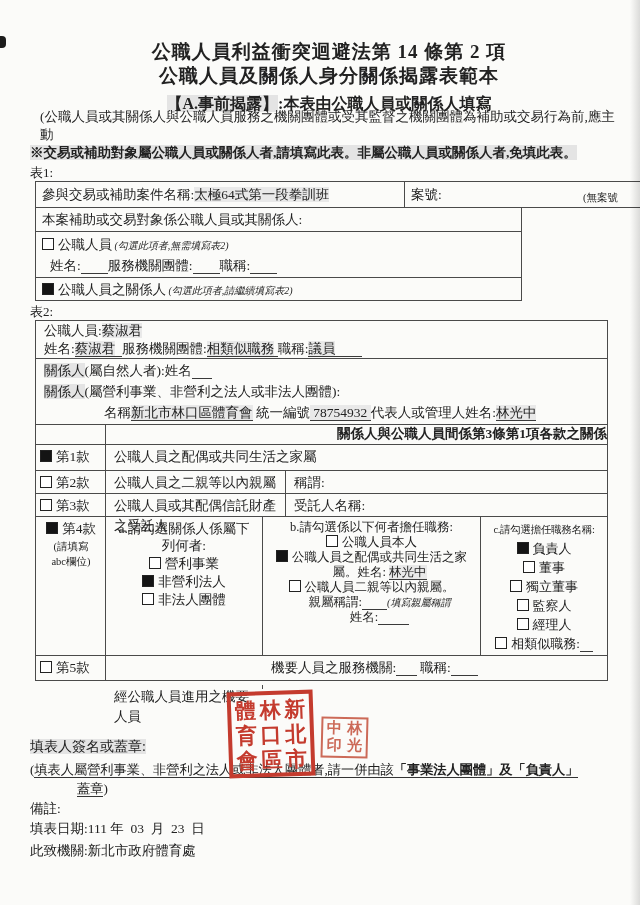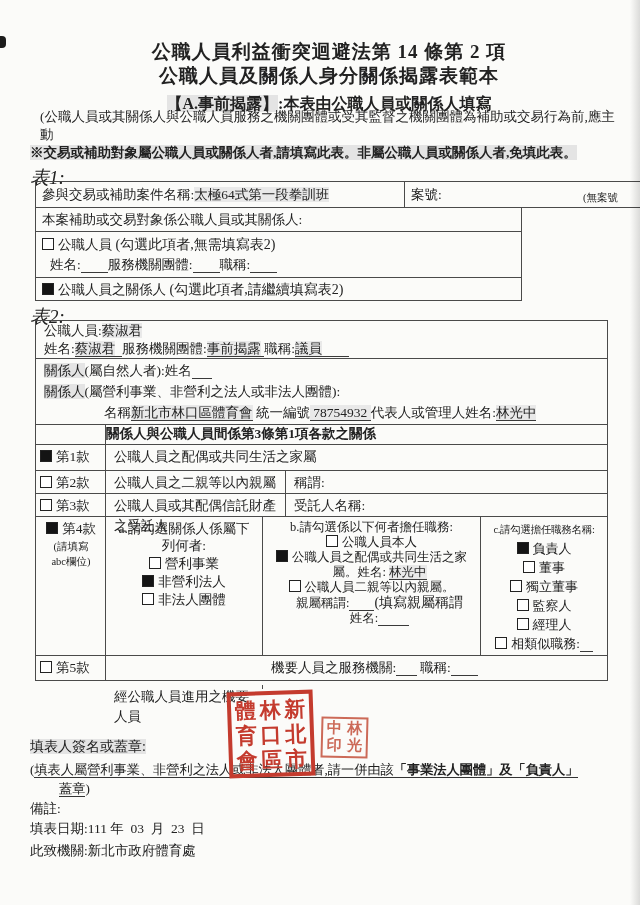--- a/index.html
+++ b/index.html
@@ -24,27 +24,27 @@
   
   .sg-p{}
   .sg-b{font-weight:700;}
   .sg-hb{font-weight:700;background:#e4e4e4;}
   .sg-h{background:#e4e4e4;}
   .sg-f{background:#e9e9e9;}
   .sg-fu{background:#e9e9e9;border-bottom:1px solid #3a3a3a;}
   .sg-u{white-space:pre;border-bottom:1px solid #3a3a3a;}
   .sg-pu{border-bottom:1px solid #333;}
   .sg-bu{font-weight:700;border-bottom:1px solid #333;}
-  .sg-s{font-size:14px;}
+  .sg-s{font-size:10px;font-style:italic;}
   .sg-ps{font-size:10.5px;letter-spacing:-0.3px;}
   .cb{display:inline-block;width:12px;height:12px;border:1.5px solid #222;
       vertical-align:-1px;margin-right:4px;background:#fff;box-sizing:border-box;}
   .cb.c1{background:#141414;}
   
-  .tlabel{font-size:19px;font-style:italic;}
+  .tlabel{font-size:13px;}
   
   .t1{top:181px;left:35px;width:605px;}
   .t1r1{display:flex;border:1px solid #4a4a4a;border-right:none;height:27px;box-sizing:border-box;}
   .t1c1{width:369px;border-right:1px solid #4a4a4a;padding:3px 6px;box-sizing:border-box;white-space:nowrap;}
   .t1c2{flex:1;padding:3px 6px;position:relative;box-sizing:border-box;}
   .caseno-note{position:absolute;left:178px;top:8px;font-size:10.5px;white-space:nowrap;}
   .t1rest{width:487px;border:1px solid #4a4a4a;border-top:none;box-sizing:border-box;}
   .t1r2{padding:2px 6px;height:23px;box-sizing:border-box;}
   .t1r3{border-top:1px solid #4a4a4a;padding:3px 6px;height:46px;box-sizing:border-box;line-height:20px;}
   .t1r3b{padding-left:8px;}
@@ -52,39 +52,39 @@
   
   .t2{top:320px;left:35px;width:573px;border:1px solid #4a4a4a;box-sizing:border-box;background:transparent;}
   .row{box-sizing:border-box;border-bottom:1px solid #4a4a4a;}
   .row:last-child{border-bottom:none;}
   .rA{padding:1px 8px;height:38px;line-height:18px;}
   .rB{padding:1px 8px;height:66px;line-height:21px;}
   .rB-ind{padding-left:60px;}
   .frow{display:flex;}
   .lab{width:70px;border-right:1px solid #4a4a4a;padding:2px 3px 2px 4px;box-sizing:border-box;}
   .hrow{height:20px;}
-  .hcell{flex:1;text-align:left;font-weight:700;font-size:13.5px;line-height:17px;}
+  .hcell{flex:1;text-align:right;font-weight:700;font-size:13.5px;line-height:17px;}
   .c-full{flex:1;padding:2px 8px;box-sizing:border-box;}
   .c-split1{width:180px;border-right:1px solid #4a4a4a;padding:2px 8px;box-sizing:border-box;}
   .c-split1b{width:157px;border-right:1px solid #4a4a4a;padding:2px 8px;box-sizing:border-box;margin-top:29px;}
   .c-rest{flex:1;padding:2px 8px;box-sizing:border-box;}
   .k1{height:26px;} .k2{height:23px;} .k3{height:23px;} .k5{height:24px;} .k6{height:23px;}
   .k4{height:139px;text-align:center;}
   .k4a{width:157px;border-right:1px solid #4a4a4a;padding:3px 6px;box-sizing:border-box;line-height:17px;}
   .k4b{width:218px;border-right:1px solid #4a4a4a;padding:3px 6px;box-sizing:border-box;
        font-size:12.5px;line-height:15px;}
   .k4c{flex:1;padding:3px 5px;box-sizing:border-box;line-height:18px;font-size:13px;}
   .k4a .item,.k4c .item{margin-top:1px;}
   .hang{padding-left:16px;text-indent:-16px;}
   .sub{padding-left:16px;}
   .k4lab-s{font-size:10.5px;line-height:15px;}
   
   .sign{top:737px;left:30px;font-size:14px;}
   .paren1{top:760px;left:30px;width:600px;font-size:13.2px;}
-  .paren2{top:779px;left:59px;font-size:13.2px;text-align:center;}
+  .paren2{top:779px;left:77px;font-size:13.2px;text-align:center;}
   .remark{top:799px;left:30px;}
   .fdate{top:819px;left:30px;white-space:pre;}
   .recip{top:841px;left:30px;}
   
   .seal{display:flex;flex-direction:row-reverse;justify-content:space-around;
         align-items:flex-start;z-index:5;pointer-events:none;}
   .seal-org{left:228px;top:691px;width:86px;height:86px;border:4px solid rgba(196,59,46,0.82);
         padding:3px 2px;box-sizing:border-box;color:rgba(196,59,46,0.85);
         font-weight:700;font-size:21px;transform:rotate(-2deg);}
   .seal-col{width:1em;word-break:break-all;line-height:1.2;text-align:center;}
@@ -129,21 +129,21 @@
     </div>
     <div class="t1r4"><span class="cb c1"></span><span class="sg-p">公職人員之關係人</span><span class="sg-s"> (勾選此項者,請繼續填寫表2)</span></div>
   </div>
 </div>
 
 <div class="abs tlabel" style="top:303px;left:30px;">表2:</div>
 
 <div class="abs t2">
   <div class="row rA">
     <div><span class="sg-p">公職人員:</span><span class="sg-f">蔡淑君</span></div>
-    <div><span class="sg-p">姓名:</span><span class="sg-fu">蔡淑君</span><span class="sg-u">  </span><span class="sg-p">服務機關團體:</span><span class="sg-fu">事前揭露</span><span class="sg-u"> </span><span class="sg-p">職稱:</span><span class="sg-fu">議員</span><span class="sg-u">        </span></div>
+    <div><span class="sg-p">姓名:</span><span class="sg-fu">蔡淑君</span><span class="sg-u">  </span><span class="sg-p">服務機關團體:</span><span class="sg-fu">相類似職務</span><span class="sg-u"> </span><span class="sg-p">職稱:</span><span class="sg-fu">議員</span><span class="sg-u">        </span></div>
   </div>
   <div class="row rB">
     <div><span class="sg-h">關係人</span><span class="sg-p">(屬自然人者):姓名</span><span class="sg-u">      </span></div>
     <div><span class="sg-h">關係人</span><span class="sg-p">(屬營利事業、非營利之法人或非法人團體):</span></div>
     <div class="rB-ind"><span class="sg-p">名稱</span><span class="sg-fu">新北市林口區體育會</span><span class="sg-p"> 統一編號</span><span class="sg-fu"> 78754932 </span><span class="sg-p">代表人或管理人姓名:</span><span class="sg-fu">林光中</span></div>
   </div>
   <div class="row frow hrow">
     <div class="lab"></div>
     <div class="hcell">關係人與公職人員間係第3條第1項各款之關係</div>
   </div>

